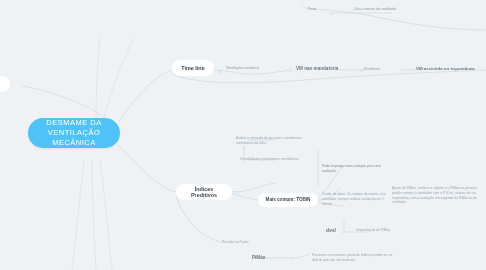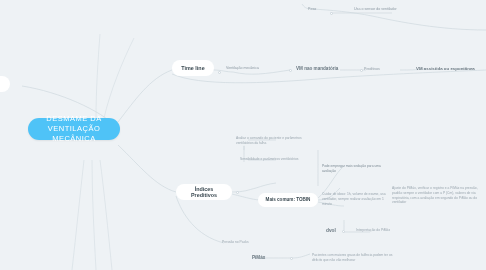--- a/index.html
+++ b/index.html
@@ -127,21 +127,21 @@
       <path d="M92,160 C92,195 94,235 96,270" stroke-width="0.5"></path>
       <path d="M84,160 C80,195 76,235 72,270" stroke-width="0.5"></path>
 
       <path d="M96,118 C96,90 98,60 100,34" stroke-width="0.5"></path>
       <path d="M104,118 C110,92 122,62 134,38" stroke-width="0.5"></path>
 
       <path d="M22,86 C60,92 100,110 118,128"></path>
     </g>
   </svg>
 
-  <div class="node root" style="left:28px;top:118px;width:92px;height:22px;">
+  <div class="node root" style="left:28px;top:118px;width:92px;height:30px;">
     <span>DESMAME DA VENTILAÇÃO MECÂNICA</span>
   </div>
 
   <div class="edge-node" style="left:-14px;top:76px;width:22px;height:16px;"></div>
 
   <div class="node pill" style="left:172px;top:60px;width:42px;height:16px;">
     <span>Time line</span>
   </div>
 
   <div class="node label" style="left:226px;top:64px;width:56px;height:9px;">

